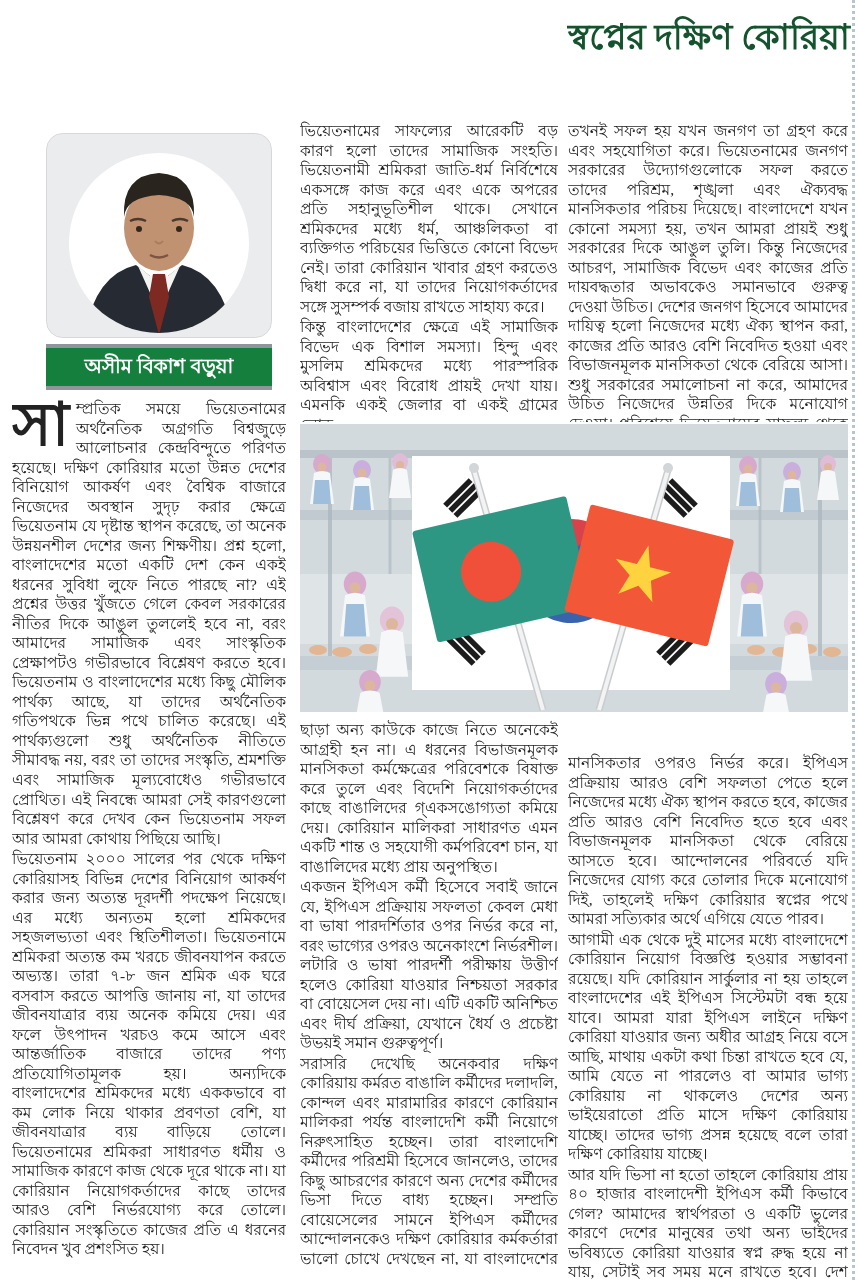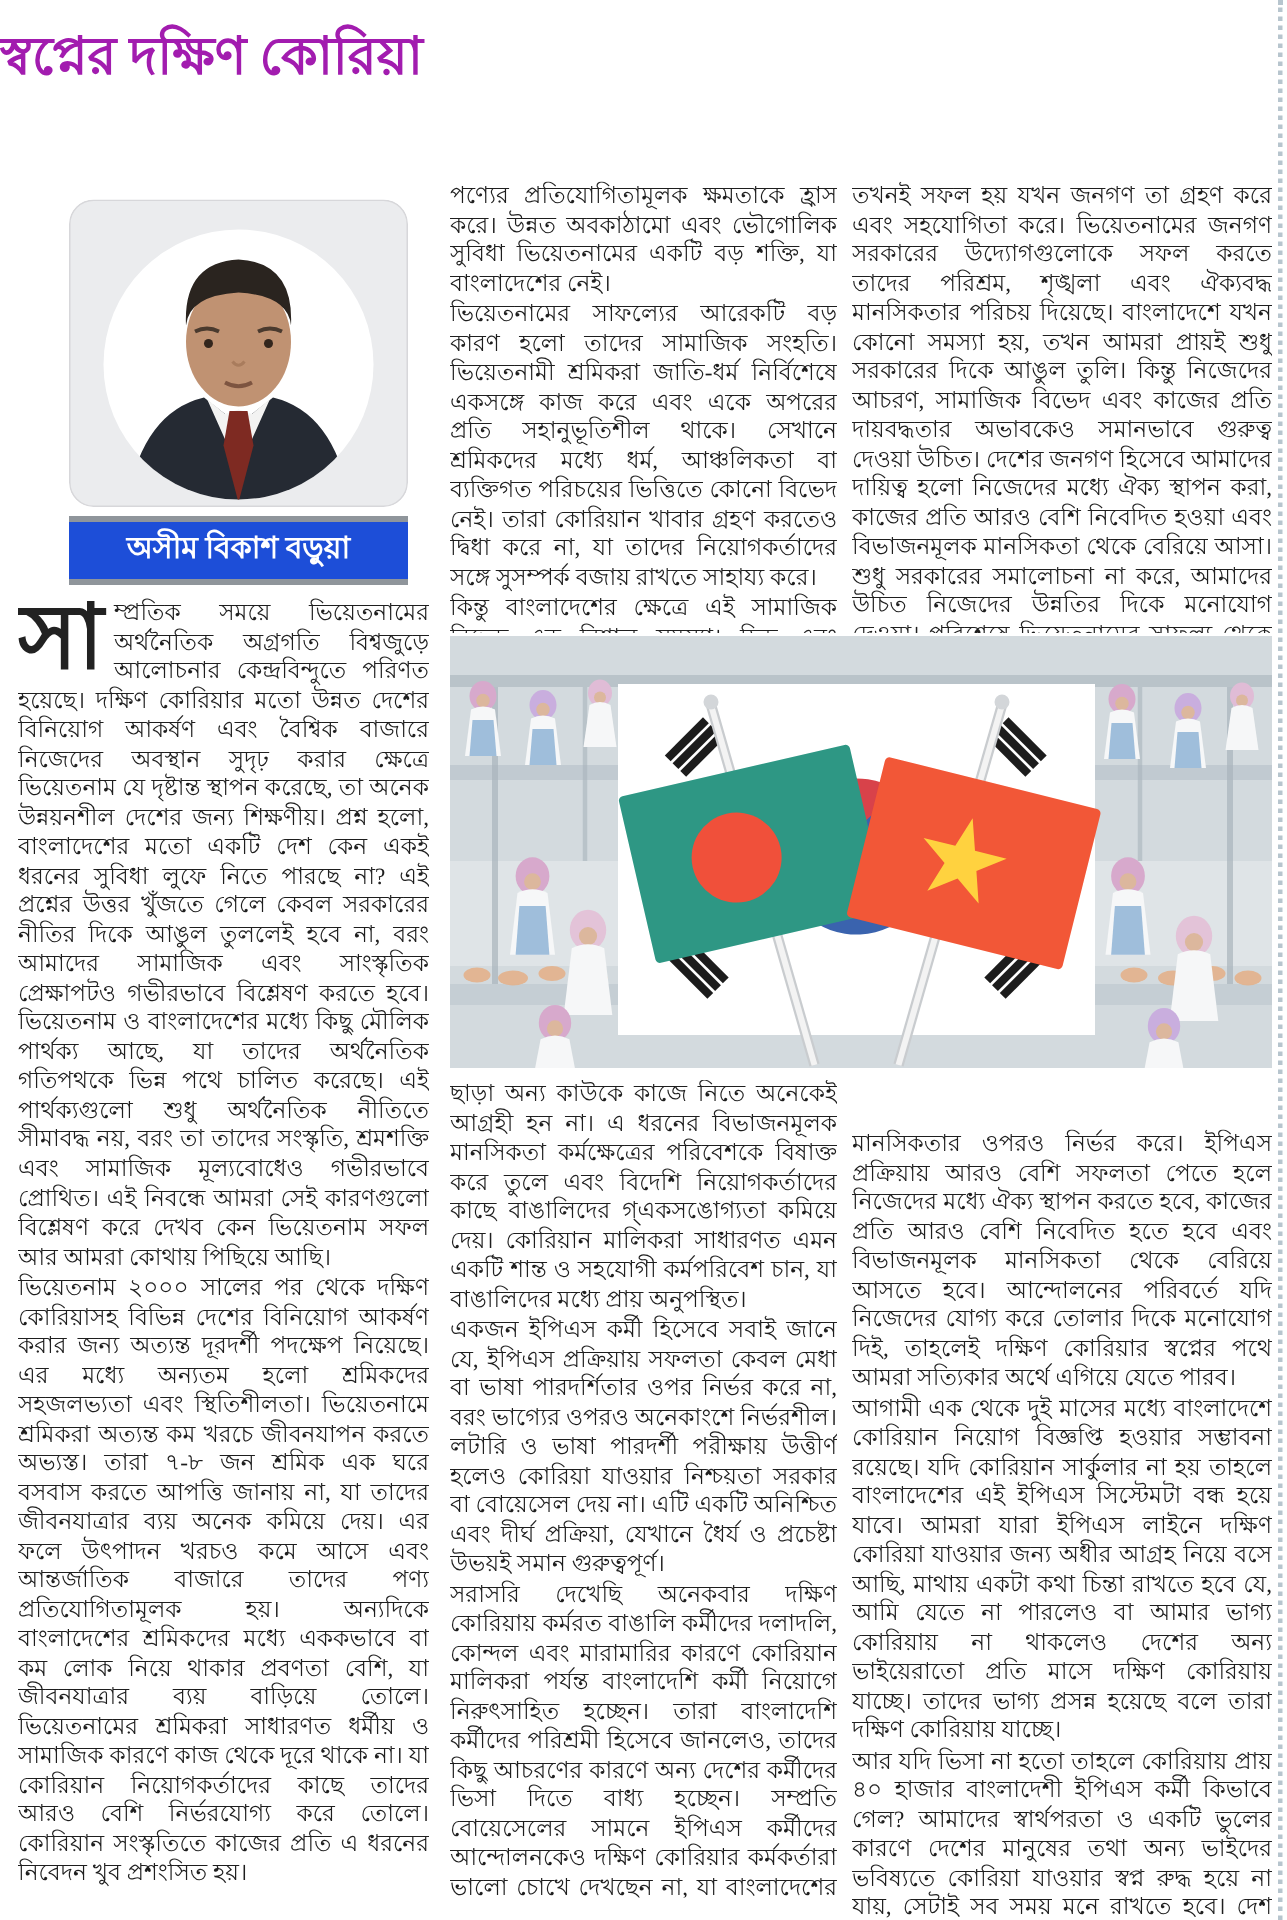--- a/index.html
+++ b/index.html
@@ -1,33 +1,33 @@
 <!DOCTYPE html>
 <html><head>
 <meta charset="utf-8">
 <style>
   html,body{margin:0;padding:0;background:#ffffff;}
   .page{position:relative;width:858px;height:1280px;background:#ffffff;overflow:hidden;
         font-family:"Liberation Serif", serif;color:#1f1f1f;}
   .right-edge{position:absolute;top:0;bottom:0;right:3px;border-right:3px dotted #b7c5ce;}
-  .kicker{position:absolute;top:10px;left:0;width:850px;text-align:left;
-          font-size:35px;font-weight:700;color:#a21caf;letter-spacing:0;}
+  .kicker{position:absolute;top:10px;left:0;width:850px;text-align:right;
+          font-size:35px;font-weight:700;color:#14532d;letter-spacing:0;}
   .headline{position:absolute;top:54px;left:0;width:850px;text-align:center;
             font-size:52px;font-weight:800;color:#0e0e0e;}
   .col{position:absolute;text-align:justify;font-size:15.5px;line-height:1.26;color:#1e1e1e;overflow:hidden;}
   .col p{margin:0 0 1px 0;}
   .sec{font-weight:700;margin:2px 0 1px 0;}
   #col1{left:12px;top:130px;width:274px;height:1142px;}
   #col2top{left:300px;top:121px;width:258px;height:301px;}
   #col3top{left:568px;top:121px;width:280px;height:301px;}
   #col2bot{left:300px;top:720px;width:258px;height:545px;}
   #col3bot{left:568px;top:753px;width:280px;height:560px;}
   .author-card{width:226px;margin:3px 0 0 34px;}
   .author-photo{height:205px;border-radius:16px;overflow:hidden;display:block;}
-  .author-name{margin-top:6px;background:#1d4ed8;color:#ffffff;text-align:center;
+  .author-name{margin-top:6px;background:#15803d;color:#ffffff;text-align:center;
                font-size:20px;font-weight:700;padding:6px 0 7px 0;
                border-top:4px solid #8f959b;border-bottom:4px solid #8f959b;}
   .body-start{margin-top:9px;}
   .dropcap{float:left;font-size:60px;line-height:46px;font-weight:700;padding:3px 7px 0 0;color:#222;}
   .photo-wrap{position:absolute;left:300px;top:424px;width:548px;height:288px;overflow:hidden;}
 </style>
 </head>
 <body>
 
 <div class="page">
@@ -63,21 +63,20 @@
     </div>
 
     <div class="body-start">
       <p><span class="dropcap">সা</span><span>ম্প্রতিক সময়ে ভিয়েতনামের অর্থনৈতিক অগ্রগতি বিশ্বজুড়ে আলোচনার কেন্দ্রবিন্দুতে পরিণত হয়েছে। দক্ষিণ কোরিয়ার মতো উন্নত দেশের বিনিয়োগ আকর্ষণ এবং বৈশ্বিক বাজারে নিজেদের অবস্থান সুদৃঢ় করার ক্ষেত্রে ভিয়েতনাম যে দৃষ্টান্ত স্থাপন করেছে, তা অনেক উন্নয়নশীল দেশের জন্য শিক্ষণীয়। প্রশ্ন হলো, বাংলাদেশের মতো একটি দেশ কেন একই ধরনের সুবিধা লুফে নিতে পারছে না? এই প্রশ্নের উত্তর খুঁজতে গেলে কেবল সরকারের নীতির দিকে আঙুল তুললেই হবে না, বরং আমাদের সামাজিক এবং সাংস্কৃতিক প্রেক্ষাপটও গভীরভাবে বিশ্লেষণ করতে হবে। ভিয়েতনাম ও বাংলাদেশের মধ্যে কিছু মৌলিক পার্থক্য আছে, যা তাদের অর্থনৈতিক গতিপথকে ভিন্ন পথে চালিত করেছে। এই পার্থক্যগুলো শুধু অর্থনৈতিক নীতিতে সীমাবদ্ধ নয়, বরং তা তাদের সংস্কৃতি, শ্রমশক্তি এবং সামাজিক মূল্যবোধেও গভীরভাবে প্রোথিত। এই নিবন্ধে আমরা সেই কারণগুলো বিশ্লেষণ করে দেখব কেন ভিয়েতনাম সফল আর আমরা কোথায় পিছিয়ে আছি।</span></p>
       <p>ভিয়েতনাম ২০০০ সালের পর থেকে দক্ষিণ কোরিয়াসহ বিভিন্ন দেশের বিনিয়োগ আকর্ষণ করার জন্য অত্যন্ত দূরদর্শী পদক্ষেপ নিয়েছে। এর মধ্যে অন্যতম হলো শ্রমিকদের সহজলভ্যতা এবং স্থিতিশীলতা। ভিয়েতনামে শ্রমিকরা অত্যন্ত কম খরচে জীবনযাপন করতে অভ্যস্ত। তারা ৭-৮ জন শ্রমিক এক ঘরে বসবাস করতে আপত্তি জানায় না, যা তাদের জীবনযাত্রার ব্যয় অনেক কমিয়ে দেয়। এর ফলে উৎপাদন খরচও কমে আসে এবং আন্তর্জাতিক বাজারে তাদের পণ্য প্রতিযোগিতামূলক হয়। অন্যদিকে বাংলাদেশের শ্রমিকদের মধ্যে এককভাবে বা কম লোক নিয়ে থাকার প্রবণতা বেশি, যা জীবনযাত্রার ব্যয় বাড়িয়ে তোলে। ভিয়েতনামের শ্রমিকরা সাধারণত ধর্মীয় ও সামাজিক কারণে কাজ থেকে দূরে থাকে না। যা কোরিয়ান নিয়োগকর্তাদের কাছে তাদের আরও বেশি নির্ভরযোগ্য করে তোলে। কোরিয়ান সংস্কৃতিতে কাজের প্রতি এ ধরনের নিবেদন খুব প্রশংসিত হয়।</p>
 
     </div>
   </div>
 
   <div class="col" id="col2top">
-    <p>পণ্যের প্রতিযোগিতামূলক ক্ষমতাকে হ্রাস করে। উন্নত অবকাঠামো এবং ভৌগোলিক সুবিধা ভিয়েতনামের একটি বড় শক্তি, যা বাংলাদেশের নেই।</p>
     <p>ভিয়েতনামের সাফল্যের আরেকটি বড় কারণ হলো তাদের সামাজিক সংহতি। ভিয়েতনামী শ্রমিকরা জাতি-ধর্ম নির্বিশেষে একসঙ্গে কাজ করে এবং একে অপরের প্রতি সহানুভূতিশীল থাকে। সেখানে শ্রমিকদের মধ্যে ধর্ম, আঞ্চলিকতা বা ব্যক্তিগত পরিচয়ের ভিত্তিতে কোনো বিভেদ নেই। তারা কোরিয়ান খাবার গ্রহণ করতেও দ্বিধা করে না, যা তাদের নিয়োগকর্তাদের সঙ্গে সুসম্পর্ক বজায় রাখতে সাহায্য করে।</p>
     <p>কিন্তু বাংলাদেশের ক্ষেত্রে এই সামাজিক বিভেদ এক বিশাল সমস্যা। হিন্দু এবং মুসলিম শ্রমিকদের মধ্যে পারস্পরিক অবিশ্বাস এবং বিরোধ প্রায়ই দেখা যায়। এমনকি একই জেলার বা একই গ্রামের লোক</p>
   </div>
 
   <div class="col" id="col3top">
     <p>তখনই সফল হয় যখন জনগণ তা গ্রহণ করে এবং সহযোগিতা করে। ভিয়েতনামের জনগণ সরকারের উদ্যোগগুলোকে সফল করতে তাদের পরিশ্রম, শৃঙ্খলা এবং ঐক্যবদ্ধ মানসিকতার পরিচয় দিয়েছে। বাংলাদেশে যখন কোনো সমস্যা হয়, তখন আমরা প্রায়ই শুধু সরকারের দিকে আঙুল তুলি। কিন্তু নিজেদের আচরণ, সামাজিক বিভেদ এবং কাজের প্রতি দায়বদ্ধতার অভাবকেও সমানভাবে গুরুত্ব দেওয়া উচিত। দেশের জনগণ হিসেবে আমাদের দায়িত্ব হলো নিজেদের মধ্যে ঐক্য স্থাপন করা, কাজের প্রতি আরও বেশি নিবেদিত হওয়া এবং বিভাজনমূলক মানসিকতা থেকে বেরিয়ে আসা। শুধু সরকারের সমালোচনা না করে, আমাদের উচিত নিজেদের উন্নতির দিকে মনোযোগ দেওয়া। পরিশেষে ভিয়েতনামের সাফল্য থেকে আমরা এই শিক্ষা নিতে পারি যে, একটি জাতির উন্নতি কেবল সরকারের নীতির ওপর নির্ভর করে না, বরং সেই জাতির জনগণের পরিশ্রম, শৃঙ্খলা এবং ঐক্যবদ্ধ</p>
   </div>
 
   <div class="photo-wrap">
     <svg width="548" height="288" viewBox="0 0 548 288" xmlns="http://www.w3.org/2000/svg">

